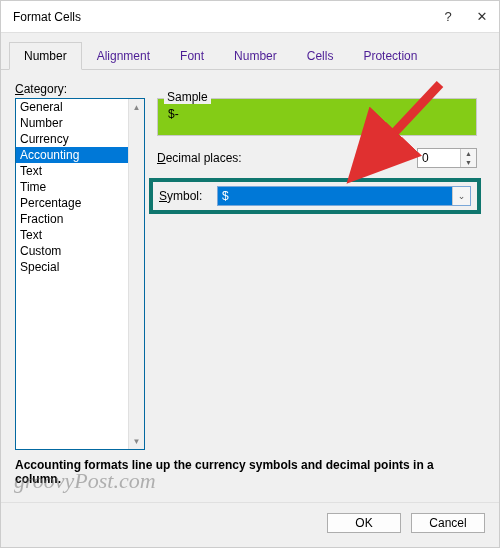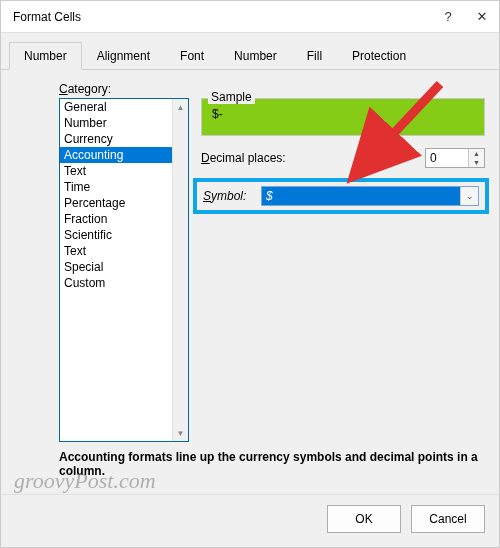--- a/index.html
+++ b/index.html
@@ -54,28 +54,27 @@
     border-bottom: none;
     position: relative;
     top: 1px;
   }
   .tab.active {
     background: #f0f0f0;
     border: 1px solid #d0d0d0;
     border-bottom: 1px solid #f0f0f0;
     color: #000;
   }
-  .tab:not(.active) { color: #000000; }
+  .tab:not(.active) { color: #4c1d95; }
   .body {
     flex: 1;
-    padding: 12px 14px 10px 14px;
+    padding: 12px 22px 10px 14px;
     background: #f0f0f0;
     display: flex;
     flex-direction: column;
-    margin-left: 44px;
   }
   .main {
     display: flex;
     gap: 12px;
     flex: 1;
   }
   .left { width: 130px; display: flex; flex-direction: column; }
   .lbl { font-size: 12px; margin-bottom: 2px; color: #000; }
   .lbl u { text-decoration: underline; }
   .listbox {
@@ -141,26 +140,25 @@
     outline: none;
   }
   .spinbtns {
     width: 16px;
     display: flex;
     flex-direction: column;
     border-left: 1px solid #c8c8c8;
   }
   .spinbtns div { flex:1; display:flex; align-items:center; justify-content:center; font-size:7px; color:#555; background:#f5f5f5;}
   .highlight-wrap {
-    border: 4px solid #0ea5e9;
+    border: 4px solid #0f766e;
     padding: 4px 6px;
     margin-top: 2px;
     margin-left: -8px;
     margin-right: -4px;
-    font-style: italic;
   }
   .combo {
     flex: 1;
     display: flex;
     border: 1px solid #7aa7d8;
     background: #fff;
     height: 20px;
     align-items: stretch;
   }
   .combo .combofield {
@@ -189,21 +187,21 @@
   .footer {
     display: flex;
     justify-content: flex-end;
     gap: 10px;
     padding: 10px 14px 14px 14px;
     background: #f0f0f0;
     border-top: 1px solid #e0e0e0;
   }
   .btn {
     min-width: 74px;
-    height: 28px;
+    height: 20px;
     background: #fdfdfd;
     border: 1px solid #adadad;
     font-size: 12px;
     display:flex; align-items:center; justify-content:center;
     cursor: default;
   }
   .watermark {
     position: absolute;
     left: 14px;
     bottom: 54px;
@@ -229,43 +227,42 @@
     <div class="title">Format Cells</div>
     <div class="winbtn">?</div>
     <div class="winbtn">✕</div>
   </div>
 
   <div class="tabbar" id="tabbar">
       <div class="tab active">Number</div>
       <div class="tab">Alignment</div>
       <div class="tab">Font</div>
       <div class="tab">Number</div>
-      <div class="tab">Fill</div>
+      <div class="tab">Cells</div>
       <div class="tab">Protection</div>
     </div>
 
   <div class="body">
     <div class="main">
 
       <div class="left">
         <div class="lbl"><u>C</u>ategory:</div>
         <div class="listbox">
           <div class="items" id="catitems">
               <div class="item">General</div>
               <div class="item">Number</div>
               <div class="item">Currency</div>
               <div class="item selected">Accounting</div>
               <div class="item">Text</div>
               <div class="item">Time</div>
               <div class="item">Percentage</div>
               <div class="item">Fraction</div>
-              <div class="item">Scientific</div>
               <div class="item">Text</div>
+              <div class="item">Custom</div>
               <div class="item">Special</div>
-              <div class="item">Custom</div>
             </div>
           <div class="sb">
             <div class="sbbtn">▲</div>
             <div class="track"></div>
             <div class="sbbtn">▼</div>
           </div>
         </div>
       </div>
 
       <div class="right">

